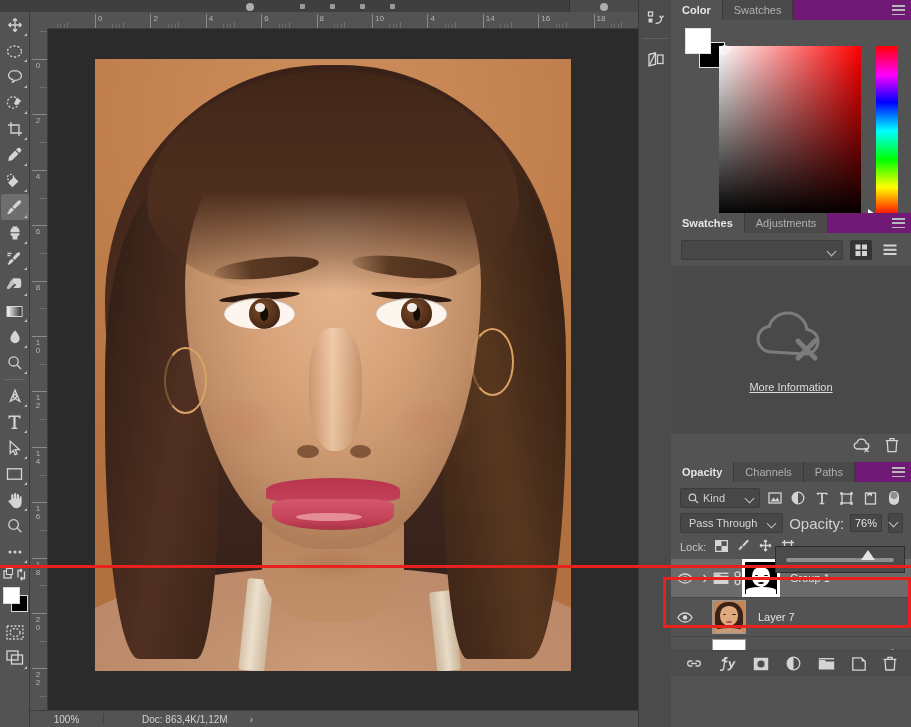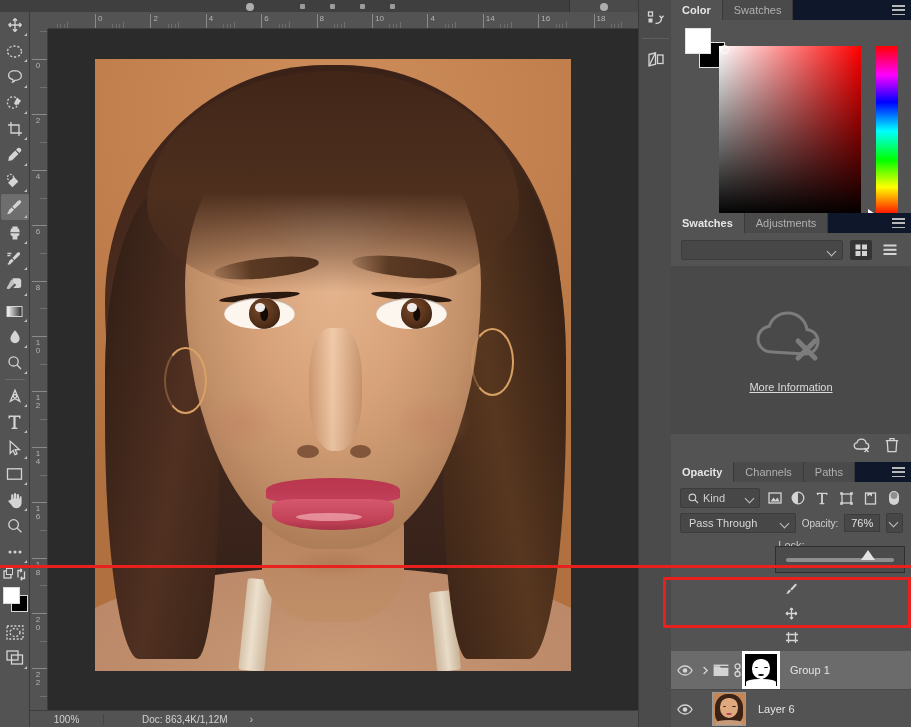--- a/index.html
+++ b/index.html
@@ -157,21 +157,21 @@
     background:#4b4b4b; border-left:1px solid #3a3a3a;
   }
   .rail-btn { width:33px; height:36px; display:flex; align-items:center; justify-content:center; cursor:pointer; }
   .rail-sep { width:27px; height:1px; background:#5e5e5e; margin:2px auto; }
 
   
   .dock { position:absolute; left:671px; top:0; width:240px; height:727px; background:#535353; }
 
   .panel-tabs {
     display:flex; align-items:flex-end; height:20px;
-    background:#0f172a; position:relative;text-align:center;
+    background:#701a75; position:relative;text-align:center;
   }
   .ptab {
     height:20px; line-height:20px; padding:0 11px;
     font-size:11px; color:#b0b0b0; cursor:pointer;
     background:#4a4a4a; border-right:1px solid #393939;
   }
   .ptab.active { background:#535353; color:#e6e6e6; font-weight:bold; }
   .pmenu {
     position:absolute; right:6px; top:5px; width:13px; height:10px; cursor:pointer;
     display:flex; flex-direction:column; justify-content:space-between;
@@ -234,28 +234,28 @@
     display:flex; align-items:center; gap:4px; padding-left:7px; position:relative; cursor:pointer;
     font-size:11px; color:#d0d0d0;
   }
   .fbtn { width:19px;height:19px; display:flex;align-items:center;justify-content:center; cursor:pointer; }
   .blend-row { display:flex; align-items:center; gap:6px; padding:0 8px 4px 9px; }
   .blend-select {
     width:123px; height:20px; background:#474747; border:1px solid #3c3c3c; border-radius:2px;
     display:flex; align-items:center; padding-left:8px; position:relative; cursor:pointer;
     font-size:11px; color:#d8d8d8;
   }
-  .op-label { font-size:10px; color:#d0d0d0; }
+  .op-label { font-size:15px; color:#d0d0d0; }
   .op-value {
     width:38px; height:18px; background:#474747; border:1px solid #3c3c3c;
     font-size:11px; color:#e2e2e2; text-align:center; line-height:17px; cursor:text;
   }
   .op-stepper { width:18px;height:20px; background:#474747;border:1px solid #3c3c3c;border-radius:2px;
     position:relative; cursor:pointer; }
-  .lock-row { display:flex; align-items:center; gap:9px; padding:2px 8px 5px 9px; font-size:11px; color:#c4c4c4;flex-direction:column; }
+  .lock-row { display:flex; align-items:center; gap:9px; padding:2px 8px 5px 9px; font-size:11px; color:#c4c4c4; }
 
   .op-popup {
     position:absolute; right:6px; top:29px; width:130px; height:27px;
     background:#4b4b4b; border:1px solid #2f2f2f; z-index:25;
     display:flex; align-items:center; padding:0 10px;
   }
   .op-track { flex:1; height:4px; background:#8e8e8e; border-radius:2px; position:relative; }
   .op-thumb { position:absolute; top:-8px; left:76%; width:0;height:0;
     border-left:7px solid transparent;border-right:7px solid transparent;border-bottom:10px solid #e3e3e3;}
 
@@ -953,21 +953,21 @@
           <div class="thumb" style="margin-left:13px;">
             <div class="mini color">
               <div class="mhair"></div>
               <div class="mface"></div>
               <div class="meye l"></div>
               <div class="meye r"></div>
               <div class="mlip"></div>
               <div class="mbody"></div>
             </div>
           </div>
-          <div class="layer-name">Layer 6</div>
+          <div class="layer-name">Layer 7</div>
         </div>
 
         <div class="layer-row">
           <div class="eye-cell">
             <svg width="16" height="11" viewBox="0 0 16 11">
               <path class="icn" d="M.9 5.5C2.6 2.6 5.2 1 8 1s5.4 1.6 7.1 4.5C13.4 8.4 10.8 10 8 10S2.6 8.4.9 5.5Z"></path>
               <circle class="icn-f" cx="8" cy="5.5" r="2.3"></circle>
             </svg>
           </div>
           <div class="thumb" style="margin-left:13px;background:#fff;"></div>

